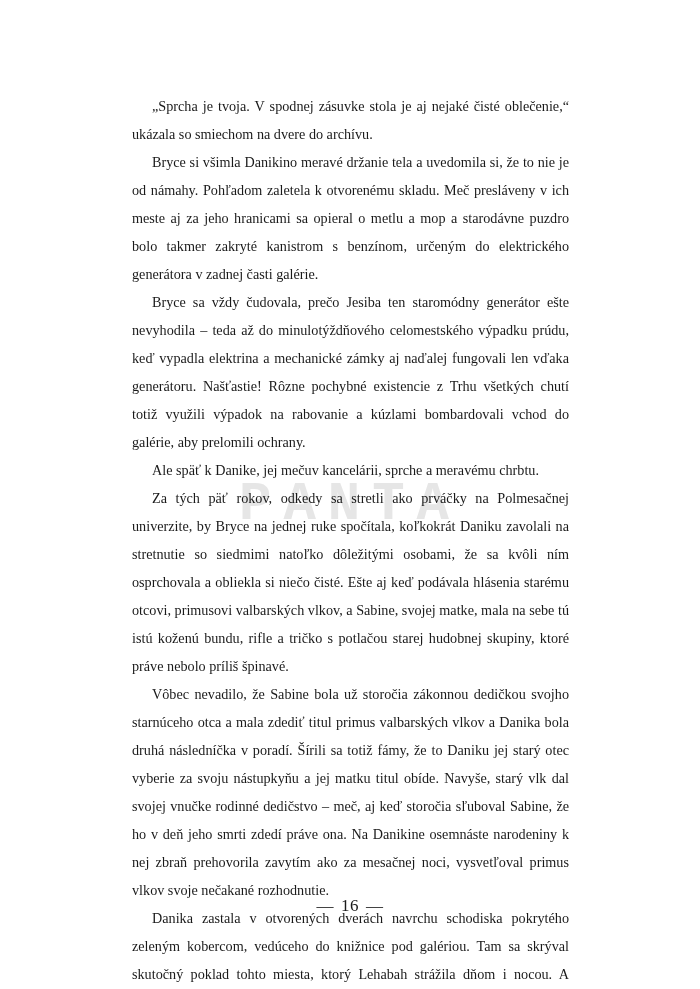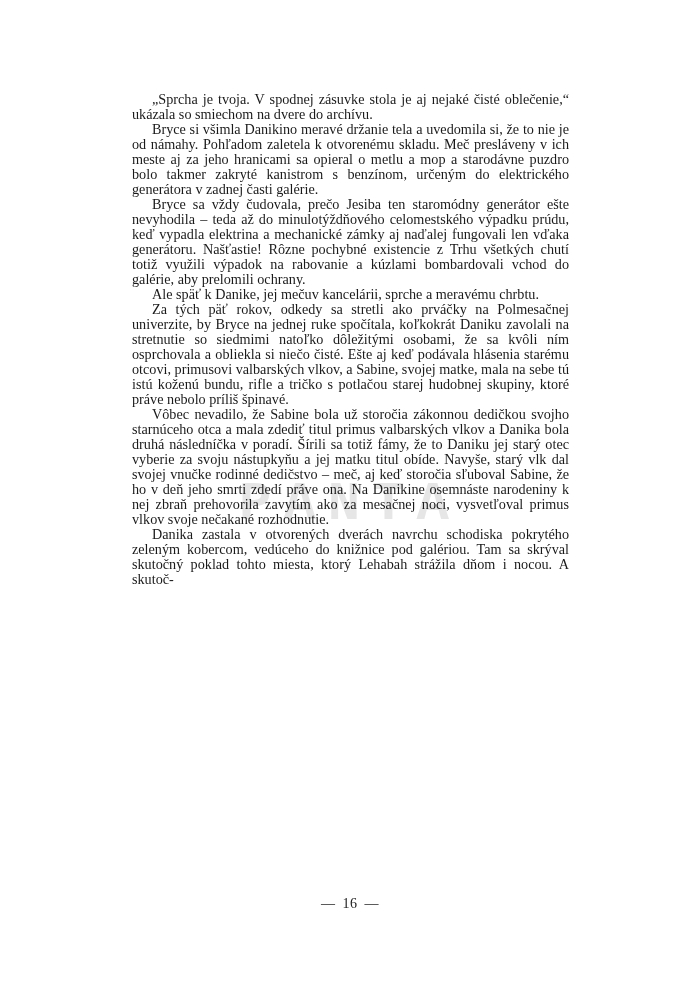--- a/index.html
+++ b/index.html
@@ -39,31 +39,31 @@
     left: 132px;
     top: 92px;
     width: 437px;
     z-index: 1;
   }
   p.para {
     margin: 0;
     text-indent: 20px;
     text-align: justify;
     font-size: 14.2px;
-    line-height: 15px;
+    line-height: 28px;
     color: #1a1a1a;
     hyphens: none;
   }
   .folio {
     position: absolute;
     left: 0;
     top: 896px;
     width: 700px;
     text-align: center;
-    font-size: 14px;
+    font-size: 17px;
     color: #1a1a1a;
     letter-spacing: 0.5px;
     z-index: 1;
   }
   .folio .dash {
     display: inline-block;
     padding: 0 7px;
     color: #1a1a1a;
   }
 </style>

